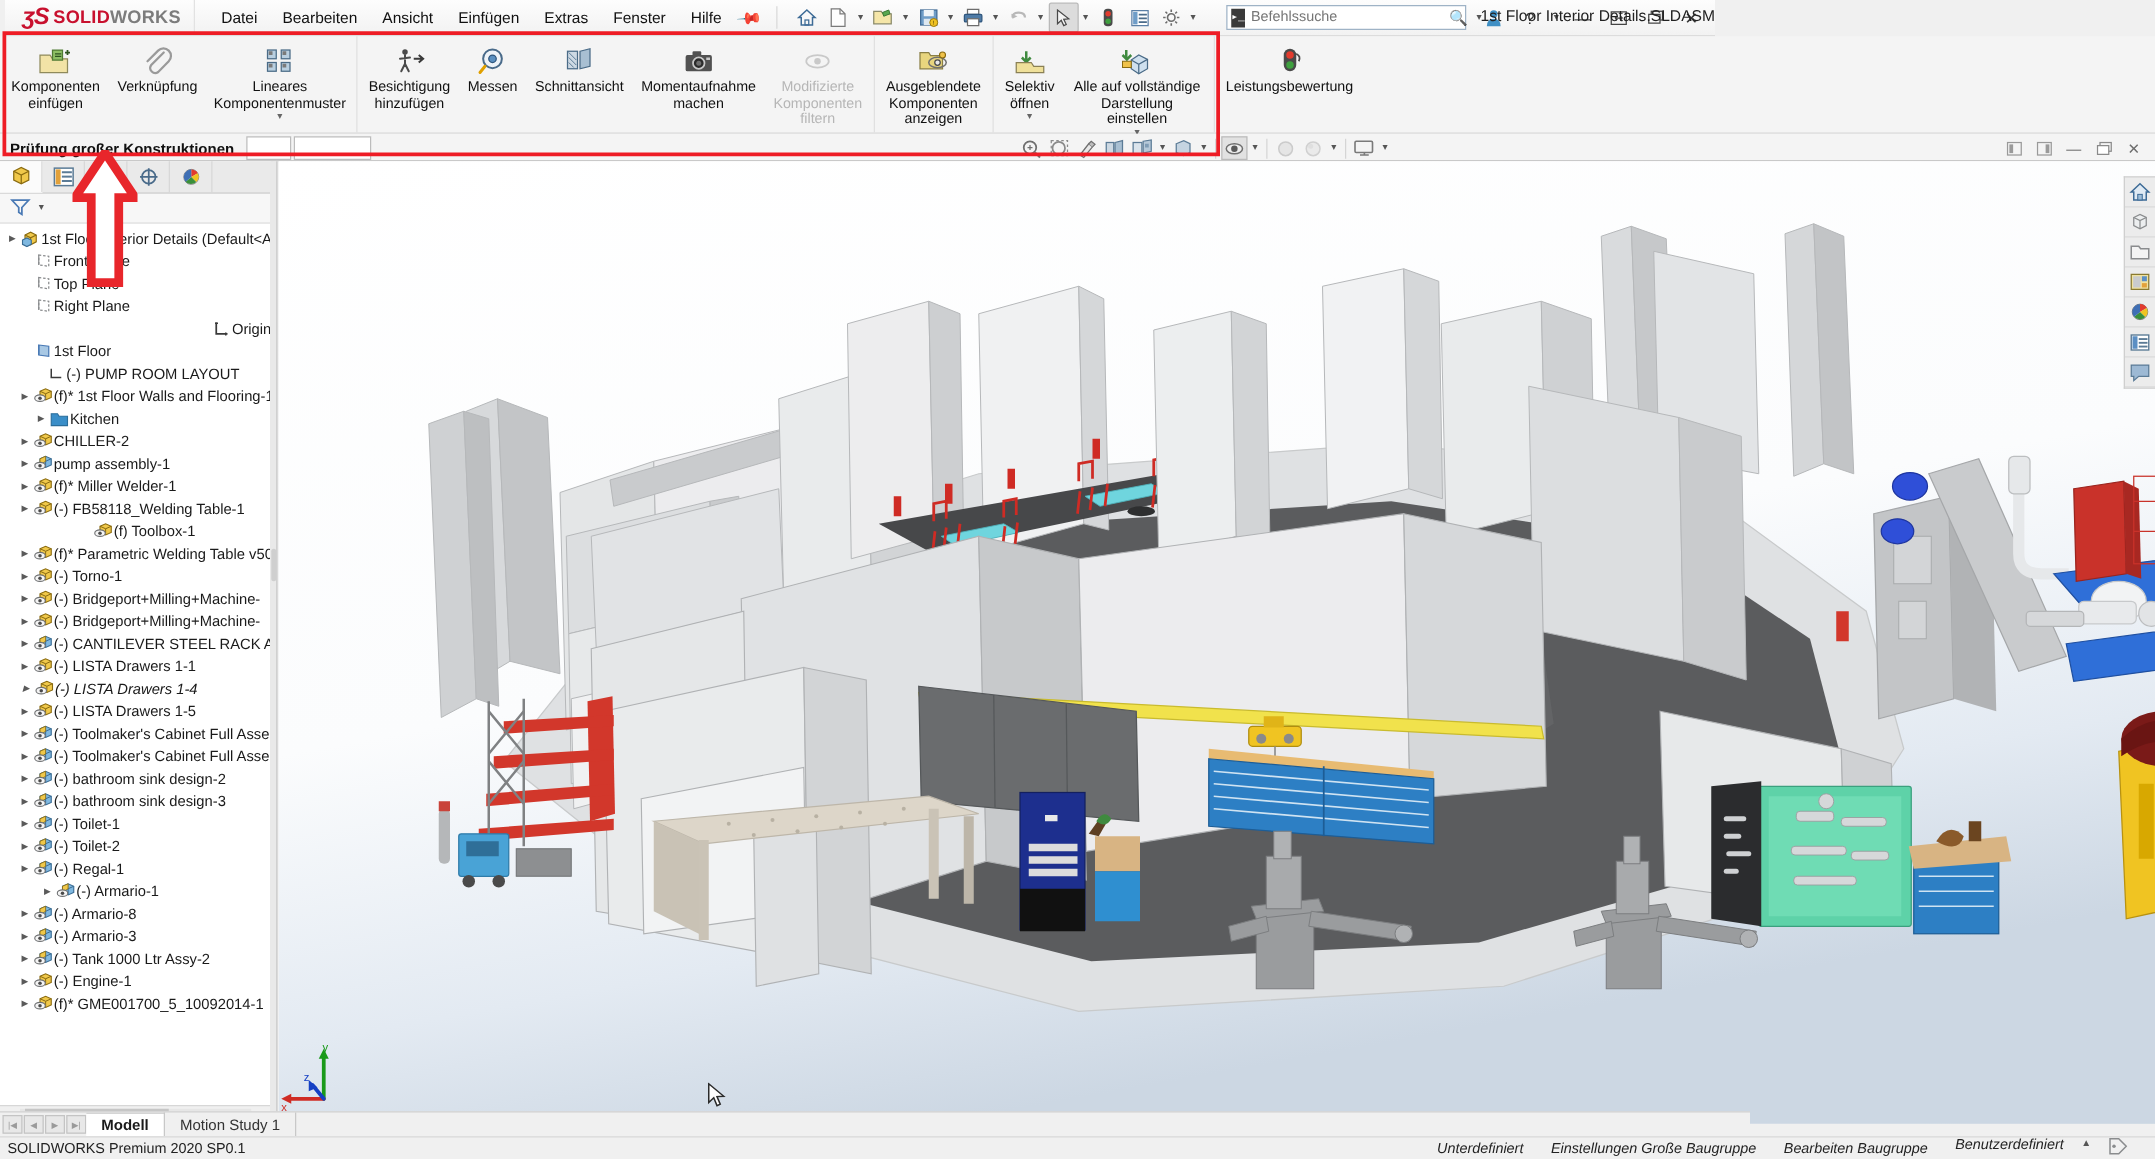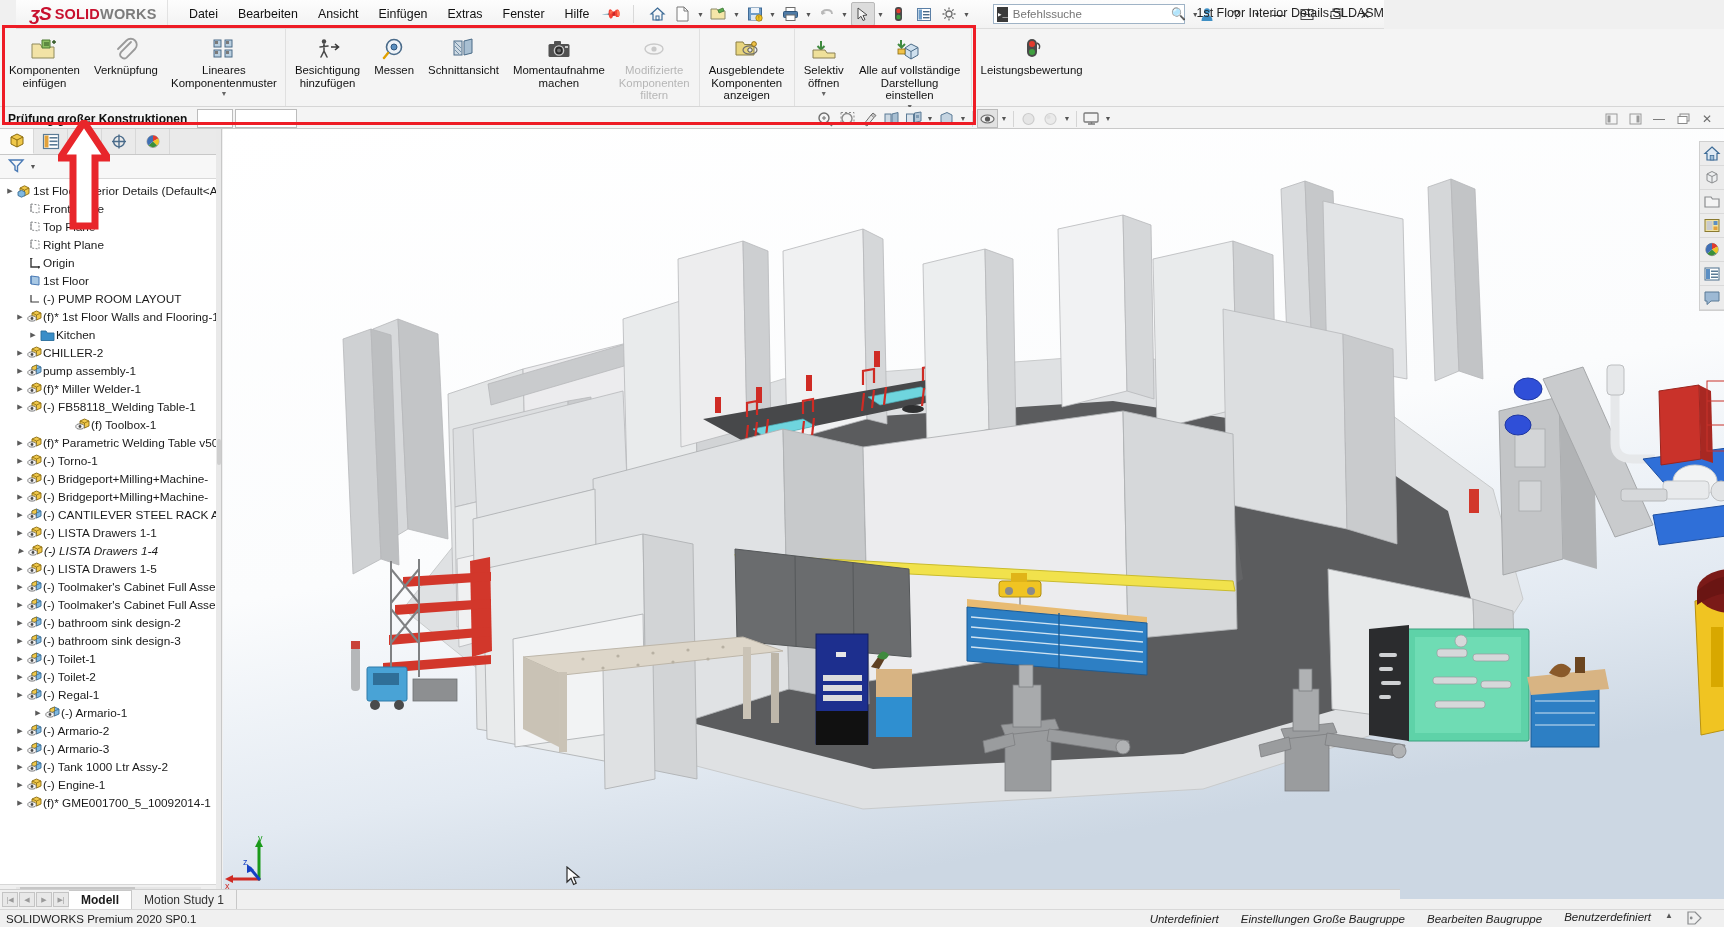--- a/index.html
+++ b/index.html
@@ -8,21 +8,21 @@
     font-family: "Liberation Sans", sans-serif;
     font-size: 12px;
     color:#1a1a1a;
     background:#f1f1f1;
     -webkit-font-smoothing: antialiased;
   }
   .app { position:relative; width:1724px; height:927px; background:#f0f0f0; }
 
   
   .titlebar {
-    position:absolute; left:16px; top:0; width:1368px; height:29px;
+    position:absolute; left:4px; top:0; width:1368px; height:29px;
     background:linear-gradient(#fdfdfd,#f2f2f2);
     border-bottom:1px solid #dcdcdc;
     display:flex; align-items:center;
   }
   .logo-wrap {
     width:152px; height:28px; display:flex; align-items:center; padding-left:14px;
     border-right:1px solid #e2e2e2;
   }
   .sw-logo { display:flex; align-items:center; gap:4px; }
   .sw-mark { font-size:19px; font-weight:bold; color:#c8102e; font-style:italic; letter-spacing:-1px; }
@@ -686,41 +686,41 @@
           <div class="trow" style="padding-left: 14px;">
             <span class="exp none">▶</span>
             <span class="tico">
               <svg width="14" height="14" viewBox="0 0 14 14">
                 <path d="M3 2 L11 3 L11 11 L3 10 Z" fill="none" stroke="#8a8c8e" stroke-width="1" stroke-dasharray="2 1.5"></path>
                 <path d="M3 2 L3 10" stroke="#8a8c8e" stroke-width="1"></path>
               </svg>
             </span>
             <span class="tlabel">Right Plane</span>
           </div>
-          <div class="trow" style="padding-left: 14px;">
+          <div class="trow" style="padding-left: 14px; justify-content: flex-end;">
             <span class="exp none">▶</span>
             <span class="tico">
               <svg width="14" height="14" viewBox="0 0 14 14">
                 <path d="M3 2 L3 11 L12 11" fill="none" stroke="#3a3a3a" stroke-width="1.4"></path>
                 <path d="M2 2.5 h2.4 M10.6 10 v2.4" stroke="#3a3a3a" stroke-width="1.2"></path>
               </svg>
             </span>
             <span class="tlabel">Origin</span>
           </div>
           <div class="trow" style="padding-left: 14px;">
             <span class="exp none">▶</span>
             <span class="tico">
               <svg width="14" height="14" viewBox="0 0 14 14">
                 <path d="M3 2 L11 3 L11 11 L3 10 Z" fill="#a8c8e4" stroke="#4a7ab5" stroke-width="1"></path>
                 <path d="M3 2 L3 10" stroke="#4a7ab5" stroke-width="1.2"></path>
               </svg>
             </span>
             <span class="tlabel">1st Floor</span>
           </div>
-          <div class="trow" style="padding-left: 14px;">
+          <div class="trow" style="padding-left: 24px;">
             <span class="exp none">▶</span>
             <span class="tico">
               <svg width="14" height="14" viewBox="0 0 14 14">
                 <path d="M3 3 L3 10 L11 10" fill="none" stroke="#3a3a3a" stroke-width="1.2"></path>
               </svg>
             </span>
             <span class="tlabel">(-) PUMP ROOM LAYOUT</span>
           </div>
           <div class="trow" style="padding-left: 14px;">
             <span class="exp">▶</span>
@@ -1009,21 +1009,21 @@
             <span class="exp">▶</span>
             <span class="tico">
               <svg width="16" height="14" viewBox="0 0 16 14">
                 <path d="M5 3 L9.5 1 L14 3 L14 8 L9.5 10 L5 8 Z" fill="#7fb8e0" stroke="#3a6c94" stroke-width=".9"></path>
                 <path d="M5 3 L9.5 5 L14 3 M9.5 5 L9.5 10" fill="none" stroke="#3a6c94" stroke-width=".8"></path>
                 <path d="M5 3 L9.5 1 L9.5 5 L5 8 Z" fill="#f0c84a" stroke="#8a6b10" stroke-width=".7"></path>
                 <ellipse cx="5" cy="8.5" rx="4.2" ry="2.6" fill="#f4f4f4" stroke="#6f7173" stroke-width=".9"></ellipse>
                 <circle cx="5" cy="8.5" r="1.4" fill="#4a4a4a"></circle>
               </svg>
             </span>
-            <span class="tlabel">(-) Armario-2</span>
+            <span class="tlabel">(-) Armario-8</span>
           </div>
           <div class="trow" style="padding-left: 14px;">
             <span class="exp">▶</span>
             <span class="tico">
               <svg width="16" height="14" viewBox="0 0 16 14">
                 <path d="M5 3 L9.5 1 L14 3 L14 8 L9.5 10 L5 8 Z" fill="#7fb8e0" stroke="#3a6c94" stroke-width=".9"></path>
                 <path d="M5 3 L9.5 5 L14 3 M9.5 5 L9.5 10" fill="none" stroke="#3a6c94" stroke-width=".8"></path>
                 <path d="M5 3 L9.5 1 L9.5 5 L5 8 Z" fill="#f0c84a" stroke="#8a6b10" stroke-width=".7"></path>
                 <ellipse cx="5" cy="8.5" rx="4.2" ry="2.6" fill="#f4f4f4" stroke="#6f7173" stroke-width=".9"></ellipse>
                 <circle cx="5" cy="8.5" r="1.4" fill="#4a4a4a"></circle>

